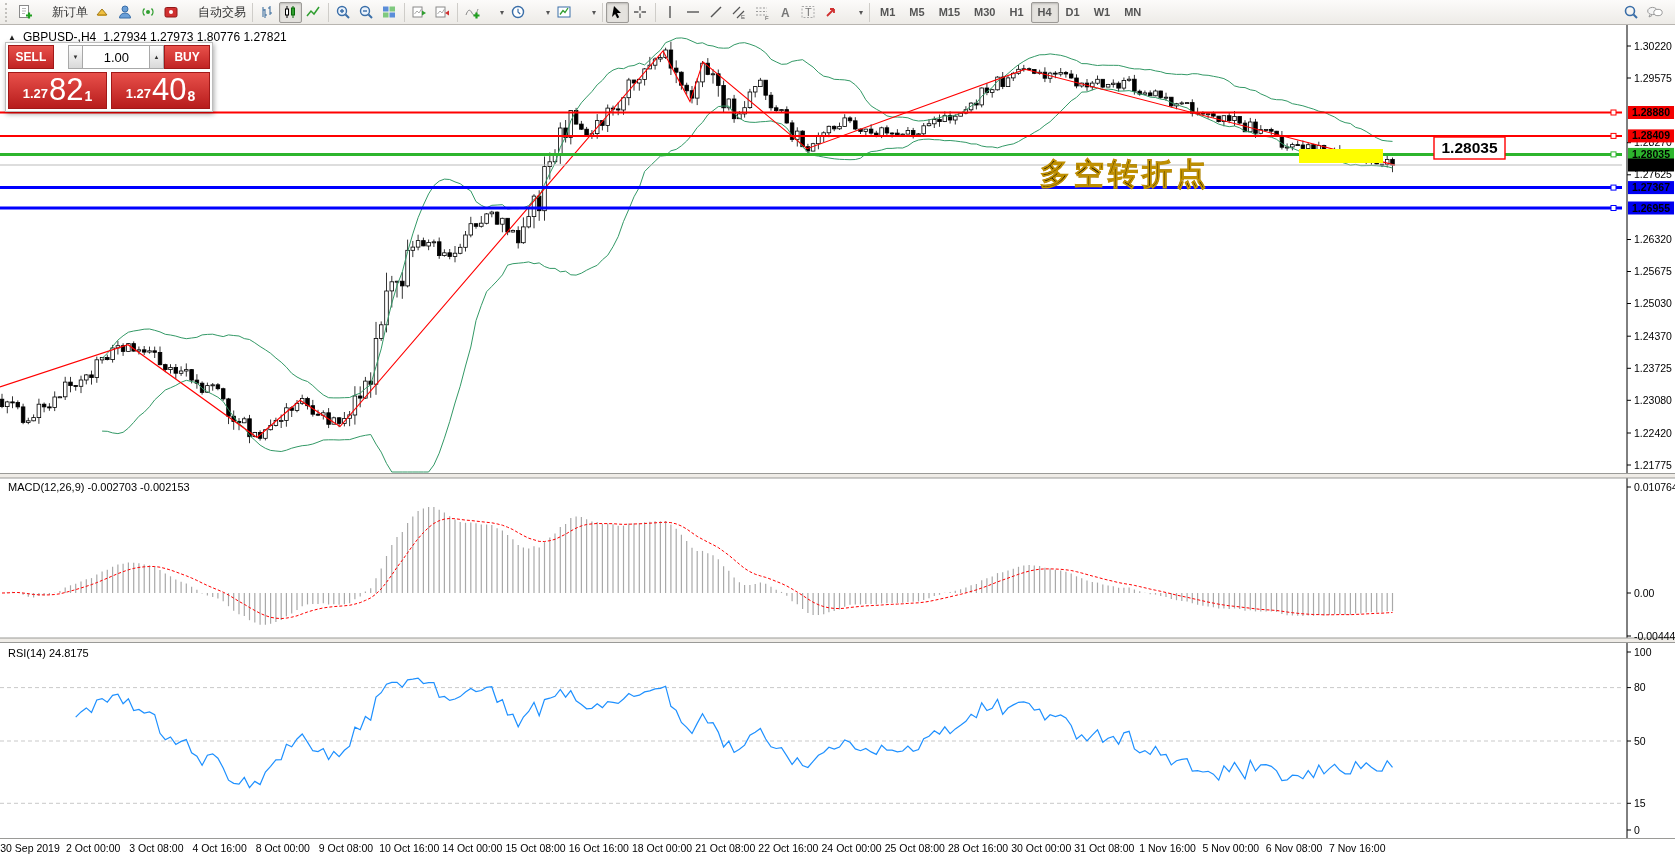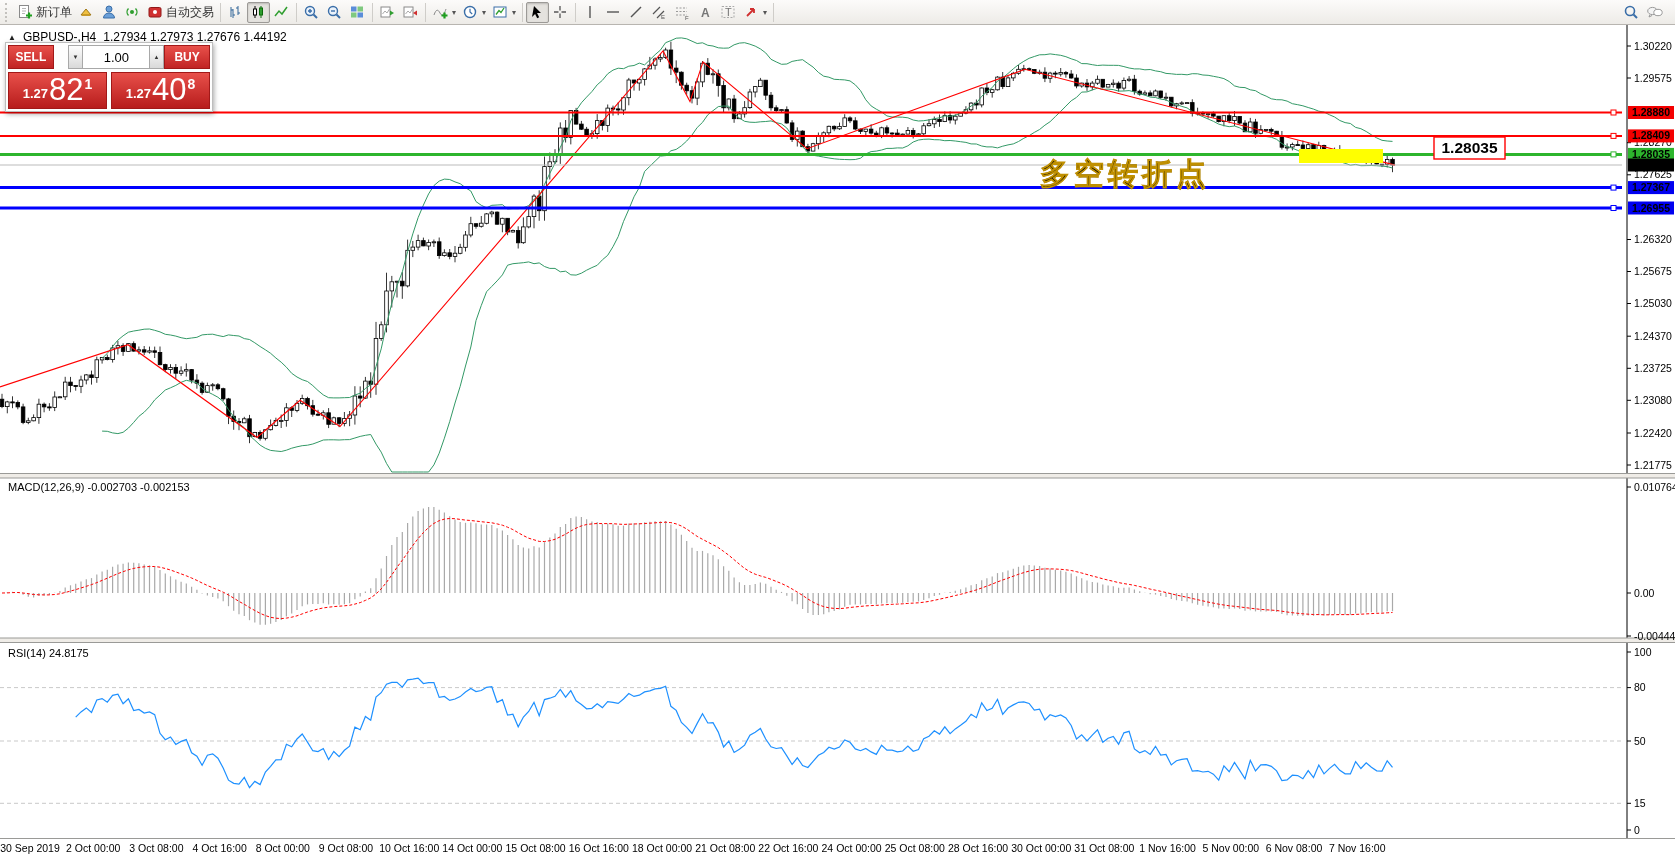--- a/index.html
+++ b/index.html
@@ -1,39 +1,39 @@
 <!DOCTYPE html>
 <html><head>
 <meta charset="utf-8">
 <style>
   html,body{margin:0;padding:0}
   body{width:1675px;height:857px;overflow:hidden;background:#fff;font-family:"Liberation Sans",sans-serif}
   .toolbar{height:25px;background:linear-gradient(#fcfbfa,#edebe7);border-bottom:1px solid #b8b5b0;display:flex;align-items:center;padding:0 4px;box-sizing:border-box}
-  .tbtn{height:21px;min-width:23px;display:flex;align-items:center;justify-content:flex-start;gap:3px;border:1px solid transparent;border-radius:2px;padding:0 2px;color:#333;font-size:12px;cursor:default;box-sizing:border-box}
+  .tbtn{height:21px;min-width:23px;display:flex;align-items:center;justify-content:flex-start;gap:19px;border:1px solid transparent;border-radius:2px;padding:0 2px;color:#333;font-size:12px;cursor:default;box-sizing:border-box}
   .tbtn.pressed{background:#e4e2de;border-color:#9c9a97;box-shadow:inset 0 1px 2px rgba(0,0,0,.18)}
   .tbtn svg{display:block}
   .tf-btn{font-size:11px;font-weight:700;color:#555;padding:0 6px}
   .dd{font-size:8px;color:#555;margin-left:1px}
   .sep{width:1px;height:19px;background:#cfcdc9;margin:0 3px}
   .grip{width:3px;height:19px;border-left:2px dotted #c3c1bd;margin:0 4px 0 1px}
   .sp{flex:1}
   .chart-wrap{position:relative;width:1675px;height:832px}
   #chart{position:absolute;left:0;top:0}
   #chart text{font-family:"Liberation Sans",sans-serif;fill:#000}
   .hdr{position:absolute;left:8px;top:5px;font-size:12px;color:#000;display:flex;gap:7px;align-items:center}
   .hdr .arr{font-size:8px;color:#222}
   .tpanel{position:absolute;left:5px;top:17px;width:208px;background:#fefefe;border:1px solid #bdbdbd;box-shadow:1px 2px 5px rgba(0,0,0,.35);padding:2px;box-sizing:border-box}
   .trow{display:flex;height:24px}
   .rbtn{background:linear-gradient(#e8504a,#c12424);color:#fff;font-weight:700;font-size:12px;display:flex;align-items:center;justify-content:center;border:1px solid #a21818;box-sizing:border-box}
   .sellb,.buyb{width:52px}
   .buyb{}
   .spin{width:17px;background:linear-gradient(#fdfdfd,#d9d9d9);border:1px solid #a8a8a8;font-size:6px;display:flex;align-items:center;justify-content:center;color:#333;box-sizing:border-box}
   .vol{width:66px;text-align:right;font-size:13px;padding:0 20px;border:1px solid #a8a8a8;border-left:none;border-right:none;box-sizing:border-box;font-family:"Liberation Sans",sans-serif;outline:none}
   .prow{display:flex;gap:4px;margin-top:3px}
-  .pxbox{flex:1;height:37px;background:linear-gradient(#e8504a,#b71c1c);color:#fff;display:flex;align-items:flex-end;justify-content:center;padding:0 2px 3px;border:1px solid #a21818;box-sizing:border-box}
+  .pxbox{flex:1;height:37px;background:linear-gradient(#e8504a,#b71c1c);color:#fff;display:flex;align-items:flex-end;justify-content:center;padding:12px 2px 3px;border:1px solid #a21818;box-sizing:border-box}
   .px-small{font-size:13px;font-weight:700;margin-bottom:4px}
   .px-big{font-size:31px;font-weight:400;line-height:.92;margin:0 1px}
   .px-sup{font-size:14px;font-weight:700;align-self:flex-start;margin-top:3px}
 </style>
 </head>
 <body>
 
 <div class="app">
   <div class="toolbar">
     <div class="grip"></div>
@@ -199,20 +199,31 @@
           <text x="5" y="12" font-size="11" fill="#777">T</text>
         </svg>
     </div>
     <div class="tbtn">
       <svg width="16" height="16">
           <path d="M4 12L11 5M11 5H7M11 5v4" fill="none" stroke="#d03030" stroke-width="1.8"></path>
         </svg>
       <span class="dd">▾</span>
     </div>
     <div class="sep"></div>
+    <div id="tfwrap" style="display:flex">
+        <div class="tbtn tf-btn">M1</div>
+        <div class="tbtn tf-btn">M5</div>
+        <div class="tbtn tf-btn">M15</div>
+        <div class="tbtn tf-btn">M30</div>
+        <div class="tbtn tf-btn">H1</div>
+        <div class="tbtn tf-btn pressed">H4</div>
+        <div class="tbtn tf-btn">D1</div>
+        <div class="tbtn tf-btn">W1</div>
+        <div class="tbtn tf-btn">MN</div>
+      </div>
     <div class="sp"></div>
     <div class="tbtn">
       <svg width="16" height="16">
           <circle cx="7" cy="7" r="4.5" fill="none" stroke="#3a6ea8" stroke-width="1.6"></circle>
           <line x1="10.5" y1="10.5" x2="14" y2="14" stroke="#3a6ea8" stroke-width="2"></line>
         </svg>
     </div>
     <div class="tbtn" style="margin-right:4px">
       <svg width="18" height="16">
           <ellipse cx="6.5" cy="7" rx="4.8" ry="3.6" fill="#f4f4f4" stroke="#999"></ellipse>
@@ -1132,21 +1143,21 @@
           <text x="1294.0" y="852" text-anchor="middle">6 Nov 08:00</text>
           <text x="1357.2" y="852" text-anchor="middle">7 Nov 16:00</text>
         </g>
         <text x="1040" y="184" fill="#ffd700" stroke="#c09000" stroke-width="0.8" font-size="30" font-weight="700" letter-spacing="4">多空转折点</text>
         <rect x="1434" y="137" width="71" height="22" fill="#fff" stroke="#ff0000" stroke-width="1.4"></rect>
         <text x="1469.5" y="153" fill="#ff0000" text-anchor="middle" font-size="15.5" font-weight="600">1.28035</text>
       </svg>
     <div class="hdr">
       <span class="arr">▲</span>
       <span>GBPUSD-,H4</span>
-      <span>1.27934 1.27973 1.27676 1.44192</span>
+      <span>1.27934 1.27973 1.80776 1.27821</span>
     </div>
     <div class="tpanel">
       <div class="trow">
         <div class="rbtn sellb">SELL</div>
         <div class="spin" style="margin-left:14px">▼</div>
         <input class="vol" readonly="" value="1.00" style="">
         <div class="spin">▲</div>
         <div class="rbtn buyb">BUY</div>
       </div>
       <div class="prow">

